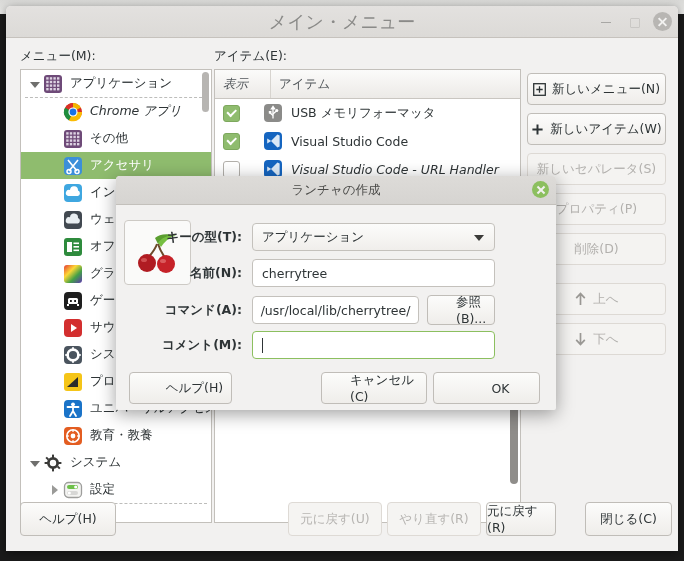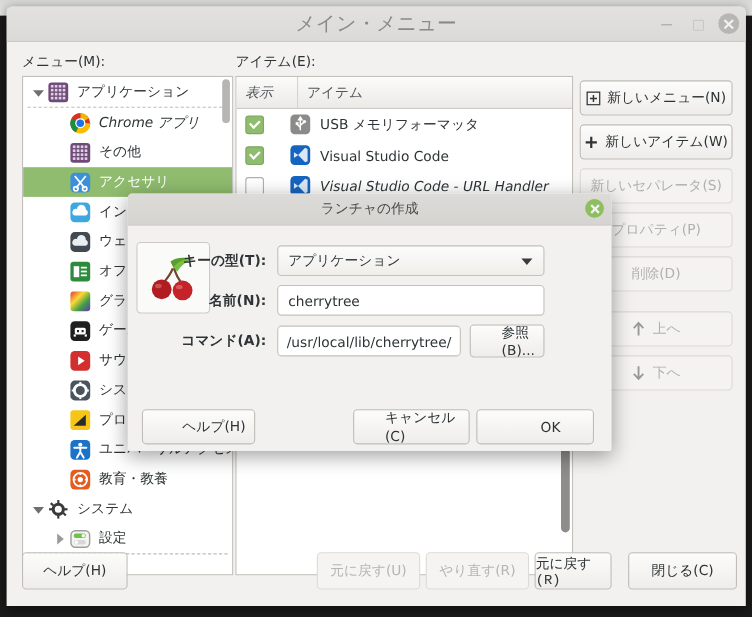--- a/index.html
+++ b/index.html
@@ -547,22 +547,22 @@
               </svg>
             </span>
             <span>下へ</span>
           </div>
         </div>
 
       <div class="bottom">
         <div class="bbtn" style="left:14px;top:12px;width:96px;">ヘルプ(H)</div>
         <div class="bbtn dis" style="left:381px;top:12px;width:94px;">やり直す(R)</div>
         <div class="bbtn dis" style="left:282px;top:12px;width:94px;">元に戻す(U)</div>
-        <div class="bbtn" style="left:480px;top:12px;width:70px;font-family:Liberation Mono, monospace;">元に戻す(R)</div>
-        <div class="bbtn" style="left:565px;top:12px;width:99px;">閉じる(C)</div>
+        <div class="bbtn" style="left:480px;top:12px;width:70px;">元に戻す(R)</div>
+        <div class="bbtn" style="left:579px;top:12px;width:87px;">閉じる(C)</div>
       </div>
 
     </div>
   </div>
 
   <div class="dlg">
     <div class="dlg-title">
       <div class="dlg-title-text">ランチャの作成</div>
       <div class="dlg-close"></div>
     </div>
@@ -603,20 +603,28 @@
       <div class="frow" style="left:8px;top:90px;">
         <div class="flabel">コマンド(A):</div>
         <div style="width:10px;"></div>
         <div class="txt" style="width:167px;justify-content:center;">
           <span>/usr/local/lib/cherrytree/</span>
         </div>
         <div style="width:8px;"></div>
         <div class="dbtn" style="position:static;width:68px;height:30px;">参照(B)...</div>
       </div>
 
+      <div class="frow" style="left:8px;top:126px;">
+        <div class="flabel">コメント(M):</div>
+        <div style="width:10px;"></div>
+        <div class="txt focus" style="width:243px;">
+          <span class="caretbar"></span>
+          <span></span>
+        </div>
+      </div>
 
       <div class="dbtn" style="left:13px;top:167px;width:103px;">ヘルプ(H)</div>
       <div class="dbtn" style="left:205px;top:167px;width:106px;">キャンセル(C)</div>
       <div class="dbtn" style="left:317px;top:167px;width:107px;">OK</div>
 
     </div>
   </div>
 
 </div>
 

